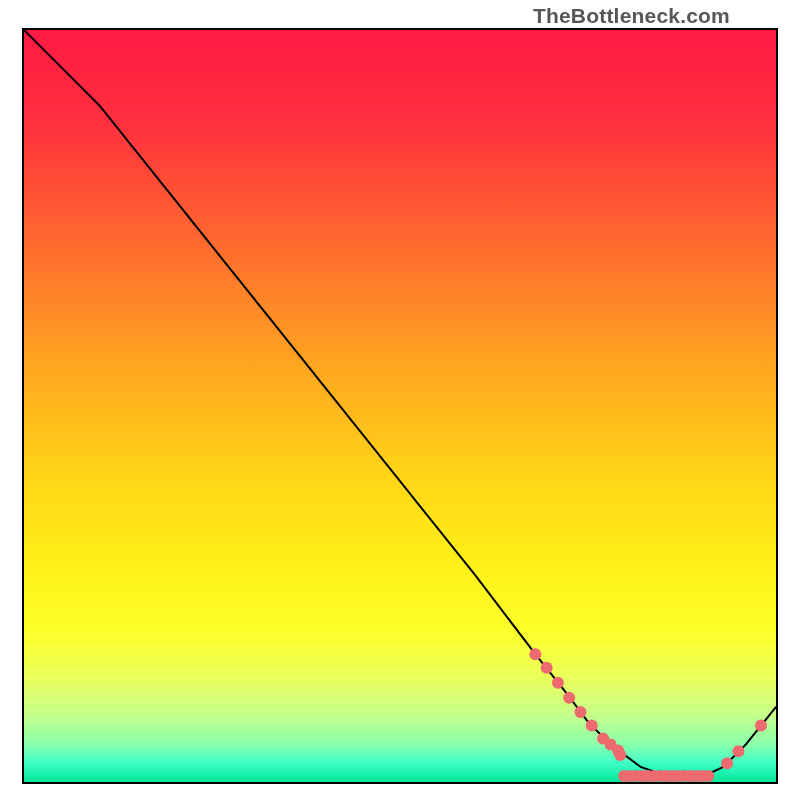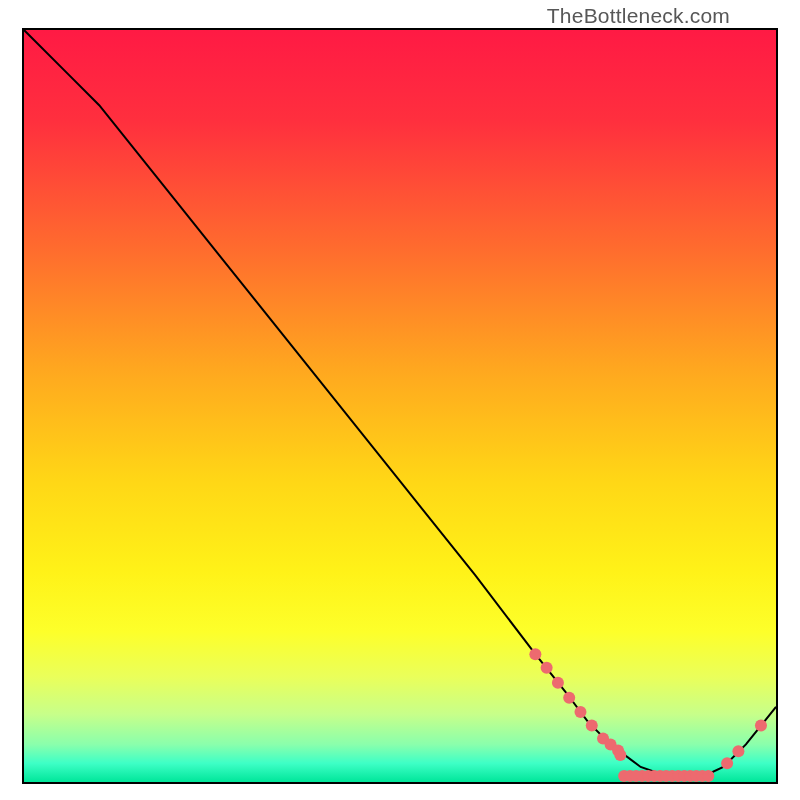--- a/index.html
+++ b/index.html
@@ -7,20 +7,21 @@
     padding: 0;
     width: 800px;
     height: 800px;
     font-family: Arial, sans-serif;
     background: #fff;
   }
   .wrap {
     position: relative;
     width: 740px;
     height: 800px;
+    font-weight: bold;
   }
   .attribution {
     position: absolute;
     top: 4px;
     right: 10px;
     font-size: 21px;
     color: #575757;
     font-family: Arial, Helvetica, sans-serif;
     letter-spacing: 0.2px;
   }

